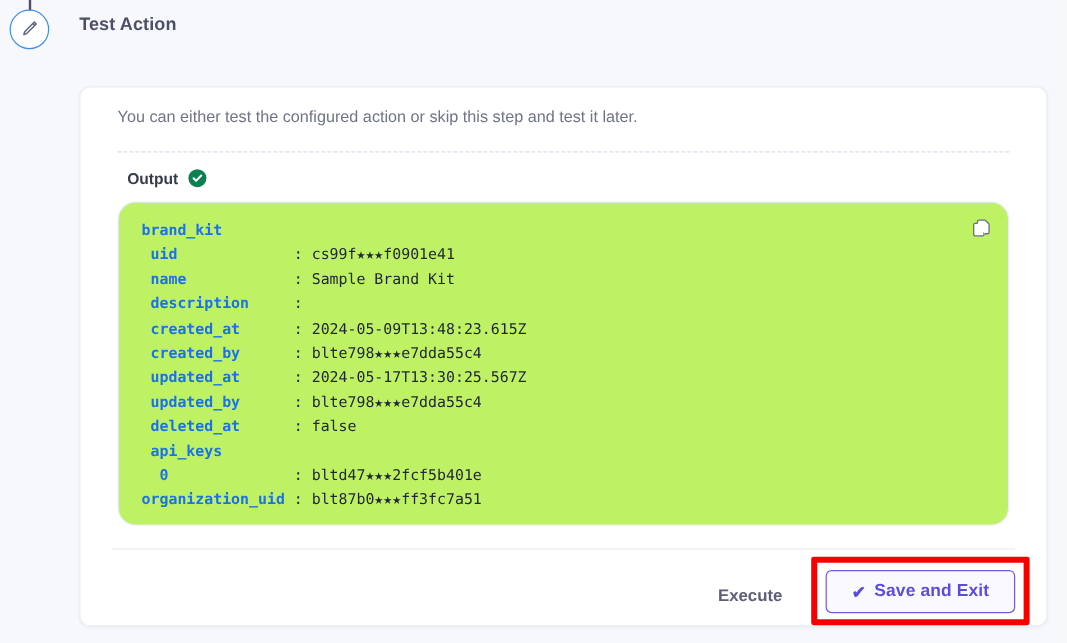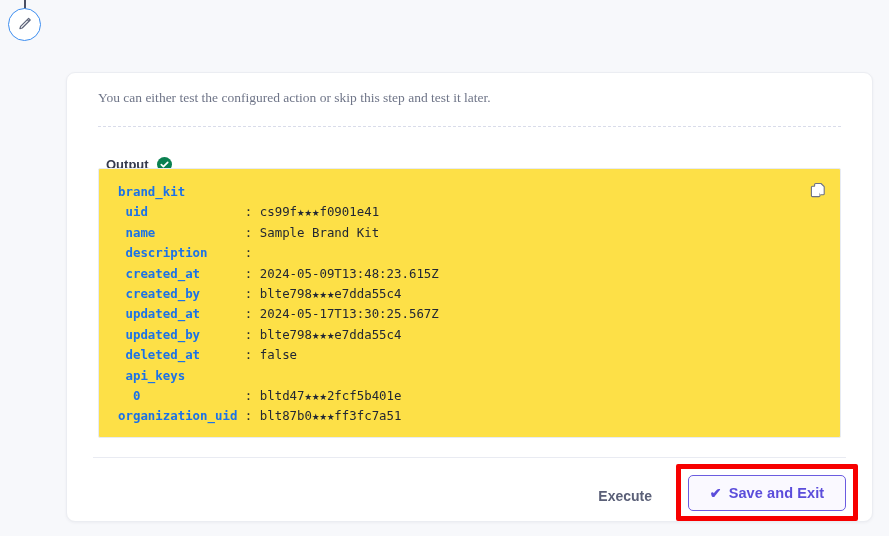--- a/index.html
+++ b/index.html
@@ -79,36 +79,35 @@
     box-sizing: border-box;
     box-shadow: 0 1px 3px rgba(30,40,70,.05);
   }
   #card-intro {
     position: absolute;
     left: 31px;
     top: 16px;
     font-size: 13.5px;
     color: #6f7588;
     line-height: 18px;
-    font-family: Liberation Serif, serif;
   }
   #intro-divider {
     position: absolute;
     left: 31px;
     top: 53px;
     right: 31px;
     border-top: 1px dashed #d9dcea;
     height: 0;
   }
 
   
   #output-row {
     position: absolute;
     left: 39px;
-    top: 84px;
+    top: 68px;
     display: flex;
     align-items: flex-start;
     gap: 8px;
   }
   #output-label {
     font-size: 13px;
     font-weight: bold;
     color: #2f3murky;
     color: #353a4d;
     line-height: 15px;
@@ -124,23 +123,23 @@
   }
   #success-badge svg { display: block; }
 
   
   #output-panel {
     position: absolute;
     left: 31px;
     top: 95px;
     right: 31px;
     height: 270px;
-    background: #fde047;
+    background: #bef264;
     border: 1px solid #e7ebf3;
-    border-radius: 2px;
+    border-radius: 15px;
     box-sizing: border-box;
     overflow: hidden;
   }
   #copy-button {
     position: absolute;
     right: 12px;
     top: 11px;
     width: 20px;
     height: 20px;
     display: flex;
@@ -234,20 +233,21 @@
   <div id="rail-line"></div>
   <div id="step-badge">
     <svg width="31" height="31" viewBox="0 0 31 31" aria-hidden="true">
       <path d="M19.6 9.4 L21.2 11.0 L13.2 19.0 L10.9 19.7 L11.6 17.4 Z" fill="none" stroke="#5d6479" stroke-width="1.2" stroke-linejoin="round"></path>
       <line x1="18.3" y1="10.7" x2="19.9" y2="12.3" stroke="#5d6479" stroke-width="1.2"></line>
     </svg>
   </div>
 </div>
 
 <div id="step-header">
+  <div id="page-title">Test Action</div>
 </div>
 
 <div id="test-card">
 
   <div id="card-intro">You can either test the configured action or skip this step and test it later.</div>
   <div id="intro-divider"></div>
 
   <div id="output-row">
     <span id="output-label">Output</span>
     <span id="success-badge">

